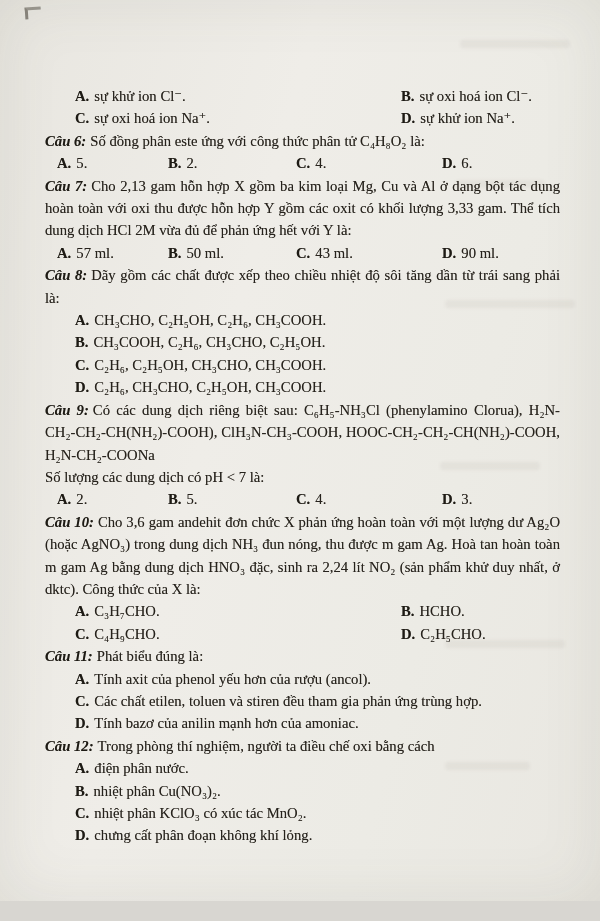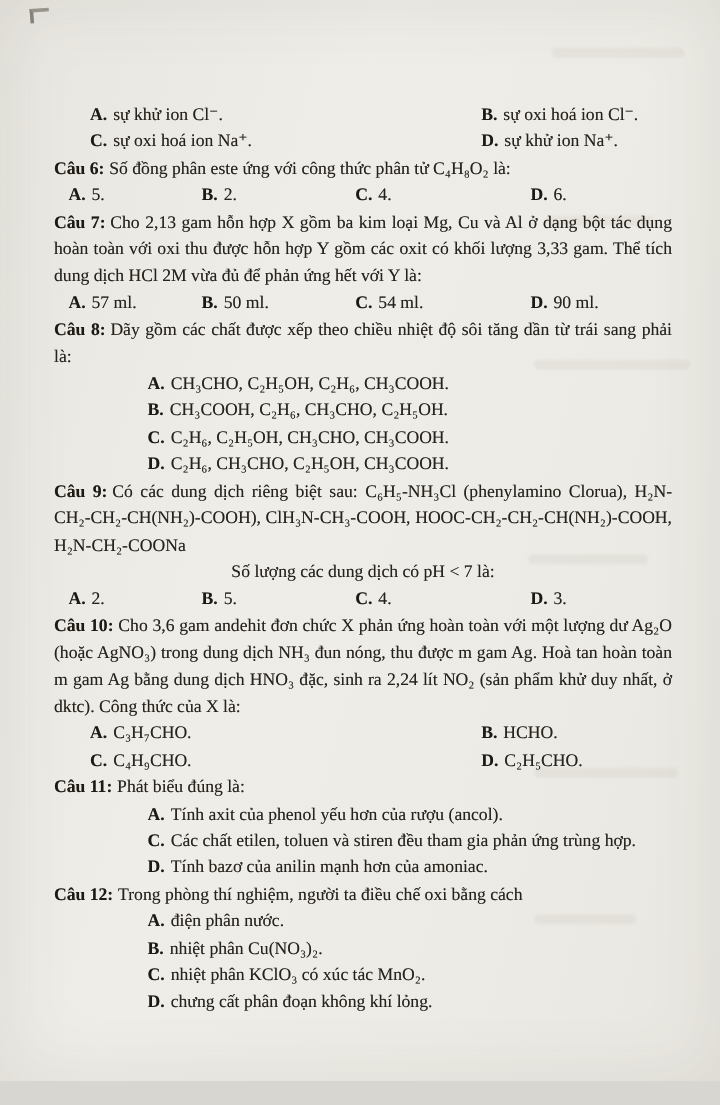--- a/index.html
+++ b/index.html
@@ -11,28 +11,28 @@
     overflow:hidden;
     font-family:"Liberation Serif","DejaVu Serif",serif;
     color:#26221c;
     box-shadow:inset 0 0 60px rgba(90,85,70,0.10);
   }
   .content {
     position:absolute; left:45px; right:40px; top:85px;
     font-size:14.7px; line-height:22.4px;
   }
   p.q { margin:0; text-align:justify; text-shadow:0 0 0.5px rgba(45,40,32,0.45); }
-  .plain { margin:0; text-shadow:0 0 0.5px rgba(45,40,32,0.45);text-align:center; }
-  .qlabel { font-weight:bold; padding-right:4px; color:#1d1a14; }
+  .plain { margin:0; text-shadow:0 0 0.5px rgba(45,40,32,0.45); }
+  .qlabel { font-weight:bold; padding-right:4px; color:#1d1a14;font-style:italic; }
   .ol { font-weight:bold; padding-right:5px; color:#1d1a14; }
   .opt { white-space:nowrap; overflow:hidden; text-shadow:0 0 0.5px rgba(45,40,32,0.45); }
   .opt-row { display:grid; grid-template-columns:111px 128px 146px auto; margin-left:12px; }
   .opt-grid2 { display:grid; grid-template-columns:326px auto; margin-left:30px; }
   .opt-stack { margin-left:30px; }
-  .opt-stack .opt { white-space:normal;margin-left:48px; }
+  .opt-stack .opt { white-space:normal; }
   
   .corner-mark {
     position:absolute; left:25px; top:7px; width:13px; height:9px;
     border-left:3px solid rgba(60,55,45,0.55);
     border-top:3px solid rgba(60,55,45,0.45);
     transform:rotate(-4deg);
   }
   .smudge {
     position:absolute; height:8px; border-radius:4px;
     background:rgba(70,62,48,0.05); filter:blur(1.5px);
@@ -71,21 +71,21 @@
       <div class="opt"><span class="ol">A.</span><span>5.</span></div>
       <div class="opt"><span class="ol">B.</span><span>2.</span></div>
       <div class="opt"><span class="ol">C.</span><span>4.</span></div>
       <div class="opt"><span class="ol">D.</span><span>6.</span></div>
     </div>
 
     <p class="q"><span class="qlabel">Câu 7:</span><span>Cho 2,13 gam hỗn hợp X gồm ba kim loại Mg, Cu và Al ở dạng bột tác dụng hoàn toàn với oxi thu được hỗn hợp Y gồm các oxit có khối lượng 3,33 gam. Thể tích dung dịch HCl 2M vừa đủ để phản ứng hết với Y là:</span></p>
     <div class="opt-row">
       <div class="opt"><span class="ol">A.</span><span>57 ml.</span></div>
       <div class="opt"><span class="ol">B.</span><span>50 ml.</span></div>
-      <div class="opt"><span class="ol">C.</span><span>54 ml.</span></div>
+      <div class="opt"><span class="ol">C.</span><span>43 ml.</span></div>
       <div class="opt"><span class="ol">D.</span><span>90 ml.</span></div>
     </div>
 
     <p class="q"><span class="qlabel">Câu 8:</span><span>Dãy gồm các chất được xếp theo chiều nhiệt độ sôi tăng dần từ trái sang phải là:</span></p>
     <div class="opt-stack">
       <div class="opt"><span class="ol">A.</span><span>CH₃CHO, C₂H₅OH, C₂H₆, CH₃COOH.</span></div>
       <div class="opt"><span class="ol">B.</span><span>CH₃COOH, C₂H₆, CH₃CHO, C₂H₅OH.</span></div>
       <div class="opt"><span class="ol">C.</span><span>C₂H₆, C₂H₅OH, CH₃CHO, CH₃COOH.</span></div>
       <div class="opt"><span class="ol">D.</span><span>C₂H₆, CH₃CHO, C₂H₅OH, CH₃COOH.</span></div>
     </div>

